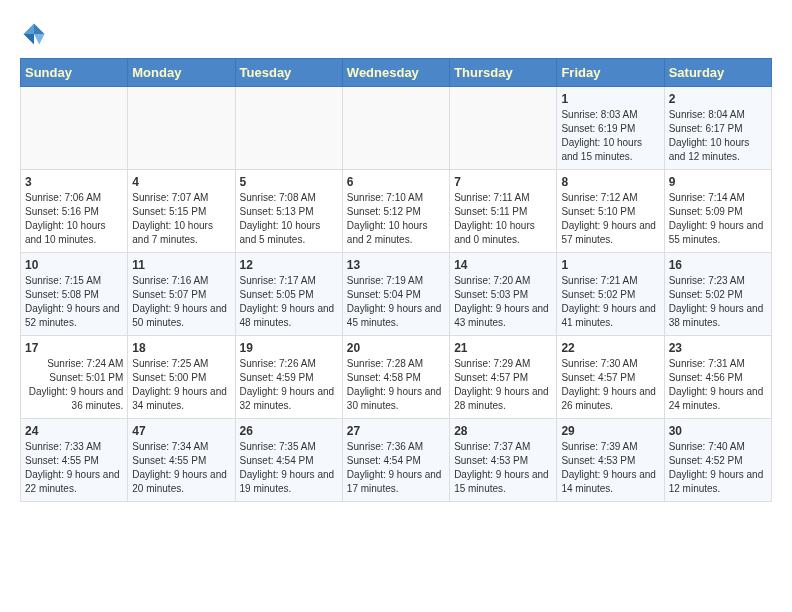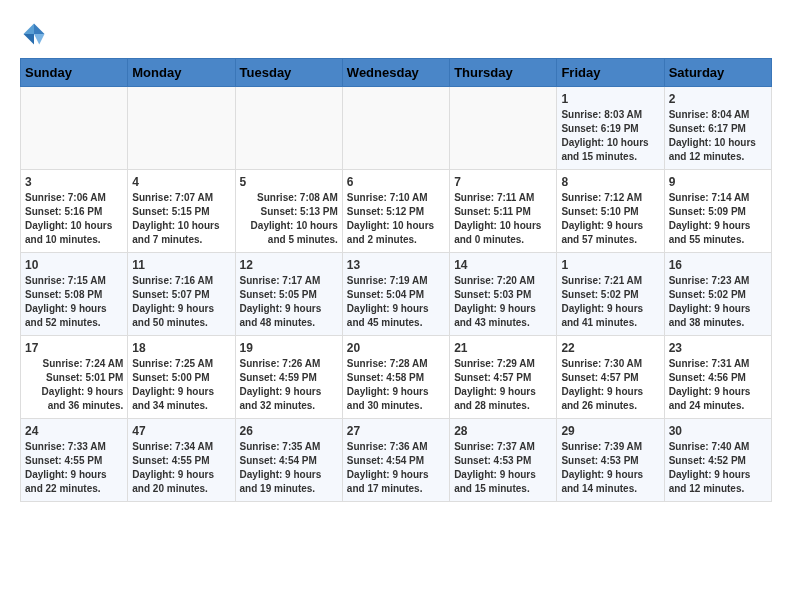--- a/index.html
+++ b/index.html
@@ -46,21 +46,21 @@
     }
     table {
       width: 100%;
       border-collapse: collapse;
       table-layout: fixed;
     }
     thead tr {
       background-color: #4a86c8;
     }
     thead th {
-      color: #000000;
+      color: #fef9c3;
       font-size: 13px;
       font-weight: bold;
       padding: 6px 4px;
       text-align: left;
       border: 1px solid #3a76b8;
     }
     tbody tr {
       background: #fff;
     }
     tbody tr:nth-child(odd) {
@@ -77,21 +77,20 @@
     .day-num {
       font-weight: bold;
       font-size: 12px;
       display: block;
       margin-bottom: 2px;
     }
     .day-info {
       font-size: 10px;
       line-height: 1.4;
       color: #333;
-      font-weight: bold;
     }
     .empty-cell {
       background: #f9f9f9;
     }
   </style>
 </head>
 <body>
 
 <div class="header">
   <div class="logo">
@@ -151,21 +150,21 @@
 Daylight: 10 hours and 10 minutes.</div>
         </td>
         <td>
           <span class="day-num">4</span>
           <div class="day-info" style="white-space: pre-line;">Sunrise: 7:07 AM
 Sunset: 5:15 PM
 Daylight: 10 hours and 7 minutes.</div>
         </td>
         <td>
           <span class="day-num">5</span>
-          <div class="day-info" style="white-space: pre-line; text-align: right;">Sunrise: 7:08 AM
+          <div class="day-info" style="white-space: pre-line;">Sunrise: 7:08 AM
 Sunset: 5:13 PM
 Daylight: 10 hours and 5 minutes.</div>
         </td>
         <td>
           <span class="day-num">6</span>
           <div class="day-info" style="white-space: pre-line;">Sunrise: 7:10 AM
 Sunset: 5:12 PM
 Daylight: 10 hours and 2 minutes.</div>
         </td>
         <td>

